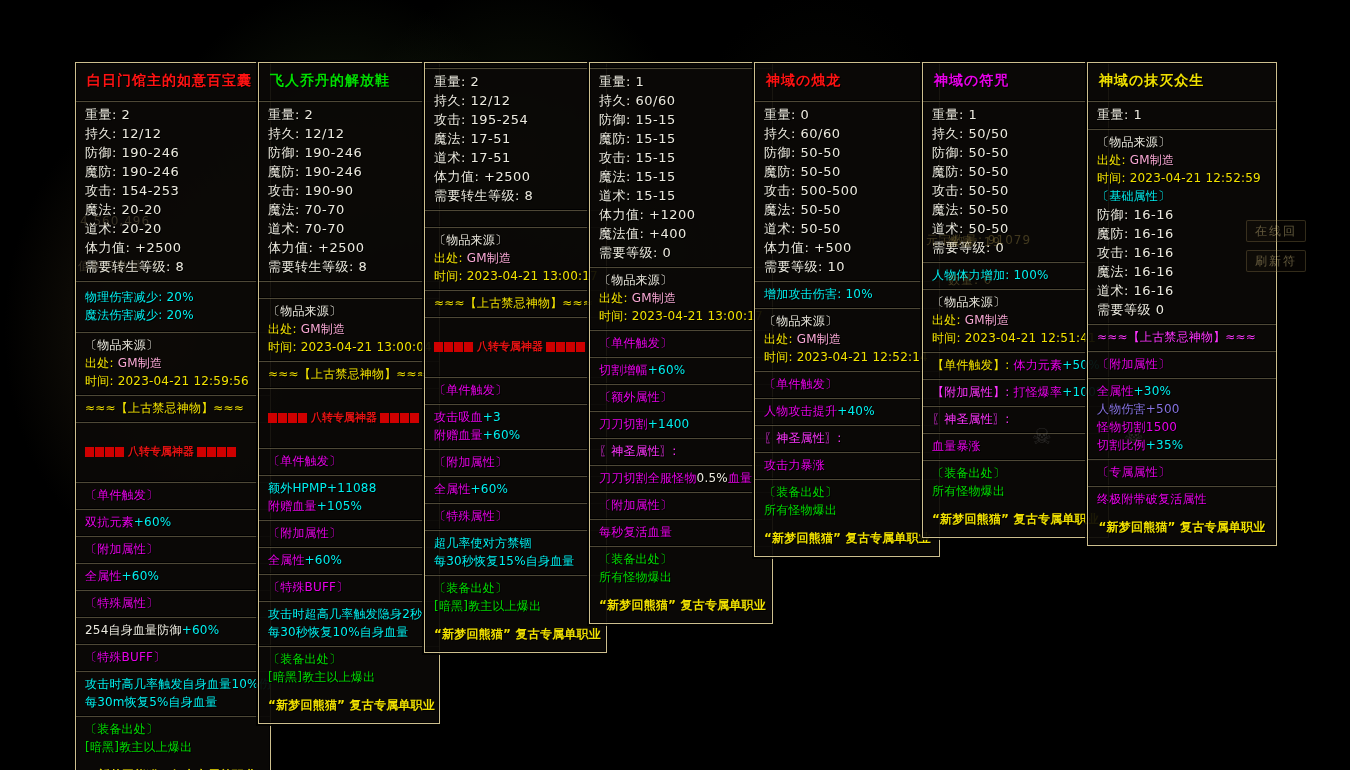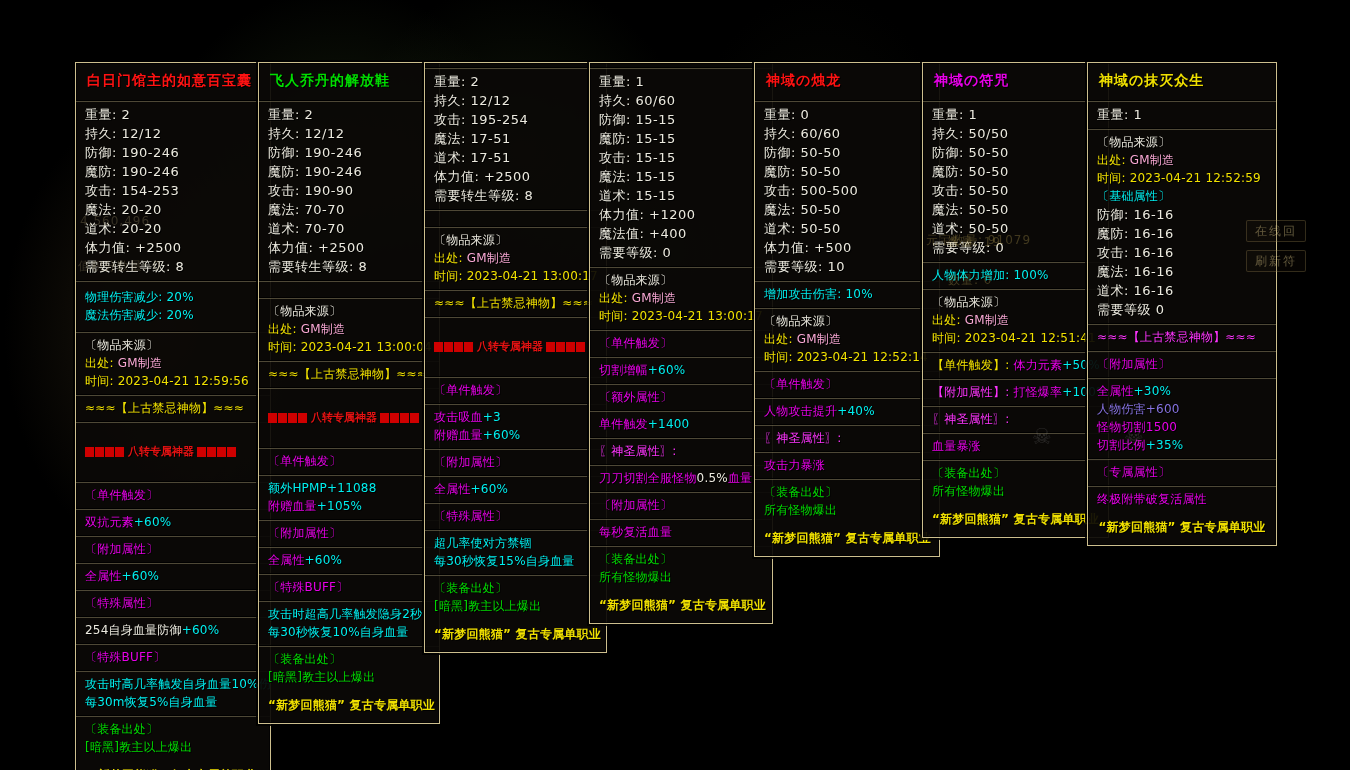--- a/index.html
+++ b/index.html
@@ -227,21 +227,21 @@
       <div class="t-line"><span class="c-white">〔物品来源〕</span></div>
       <div class="t-line"><span class="c-yellow">出处: </span><span class="c-gm">GM制造</span></div>
       <div class="t-line"><span class="c-yellow">时间: 2023-04-21 13:00:17</span></div>
       <div class="sep"></div>
       <div class="t-line"><span class="c-mag">〔单件触发〕</span></div>
       <div class="sep"></div>
       <div class="t-line"><span class="c-mag">切割增幅</span><span class="c-cyan">+60%</span></div>
       <div class="sep"></div>
       <div class="t-line"><span class="c-mag">〔额外属性〕</span></div>
       <div class="sep"></div>
-      <div class="t-line"><span class="c-mag">单件触发</span><span class="c-cyan">+1400</span></div>
+      <div class="t-line"><span class="c-mag">刀刀切割</span><span class="c-cyan">+1400</span></div>
       <div class="sep"></div>
       <div class="t-line"><span class="c-bmag">〖神圣属性〗:</span></div>
       <div class="sep"></div>
       <div class="t-line"><span class="c-mag">刀刀切割全服怪物</span><span class="c-white">0.5%</span><span class="c-mag">血量</span></div>
       <div class="sep"></div>
       <div class="t-line"><span class="c-mag">〔附加属性〕</span></div>
       <div class="sep"></div>
       <div class="t-line"><span class="c-mag">每秒复活血量</span></div>
       <div class="sep"></div>
       <div class="t-line"><span class="c-green">〔装备出处〕</span></div>
@@ -331,21 +331,21 @@
         <div class="stat-line">魔法: 16-16</div>
         <div class="stat-line">道术: 16-16</div>
         <div class="stat-line">需要等级  0</div>
       </div>
       <div class="sep"></div>
       <div class="t-line"><span class="c-bmag">≈≈≈【上古禁忌神物】≈≈≈</span></div>
       <div class="sep"></div>
       <div class="t-line"><span class="c-mag">〔附加属性〕</span></div>
       <div class="sep"></div>
       <div class="t-line"><span class="c-mag">全属性</span><span class="c-cyan">+30%</span></div>
-      <div class="t-line"><span class="c-purple">人物伤害</span><span class="c-purple">+600</span></div>
+      <div class="t-line"><span class="c-purple">人物伤害</span><span class="c-purple">+500</span></div>
       <div class="t-line"><span class="c-mag">怪物切割1500</span></div>
       <div class="t-line"><span class="c-mag">切割比例</span><span class="c-cyan">+35%</span></div>
       <div class="sep"></div>
       <div class="t-line"><span class="c-mag">〔专属属性〕</span></div>
       <div class="sep"></div>
       <div class="t-line"><span class="c-mag">终极附带破复活属性</span></div>
       <div class="t-line footer"><span class="c-yellow">“新梦回熊猫” 复古专属单职业</span></div>
     </div>
   </div>
 <div id="artifacts">

